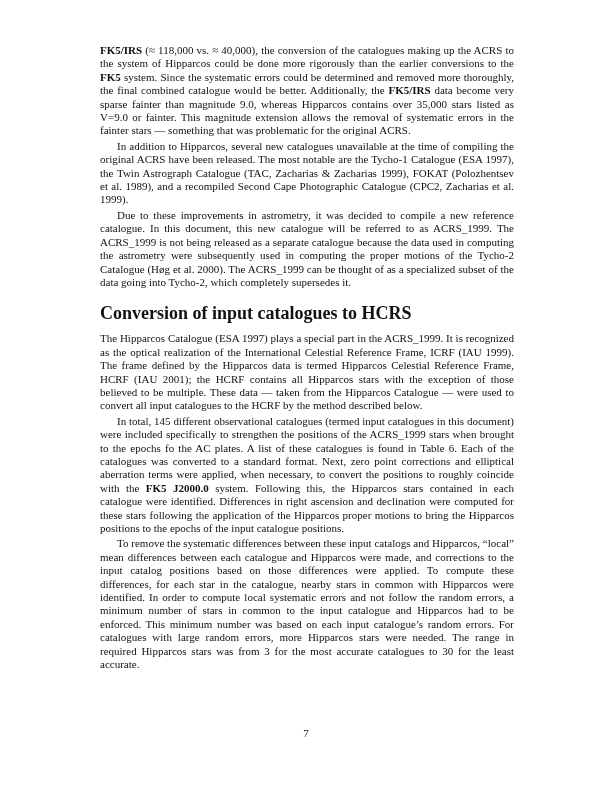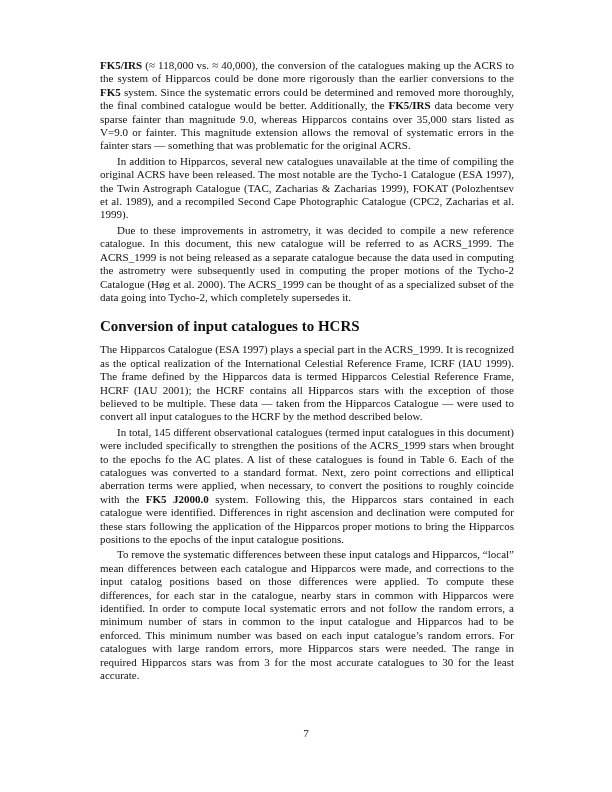--- a/index.html
+++ b/index.html
@@ -14,37 +14,37 @@
   .page {
     position: absolute;
     inset: 0;
     background: #ffffff;
     color: #111111;
     font-family: "Liberation Serif", "DejaVu Serif", serif;
   }
   .text-block {
     position: absolute;
     left: 100px;
-    top: 59px;
+    top: 44px;
     width: 414px;
   }
   .body-para {
     margin: 0 0 2px 0;
     font-size: 11px;
     line-height: 13.4px;
     text-align: justify;
     color: #111111;
   }
   .body-para.indent { text-indent: 17px; }
   .seg-normal { font-weight: normal; font-style: normal; }
   .seg-bold { font-weight: 700; }
   .seg-italic { }
   .section-heading {
     margin: 14px 0 8px 0;
-    font-size: 15px;
+    font-size: 18px;
     font-weight: 700;
     color: #111111;
   }
   .page-number {
     position: absolute;
     top: 727px;
     left: 0;
     width: 612px;
     text-align: center;
     font-size: 11px;

